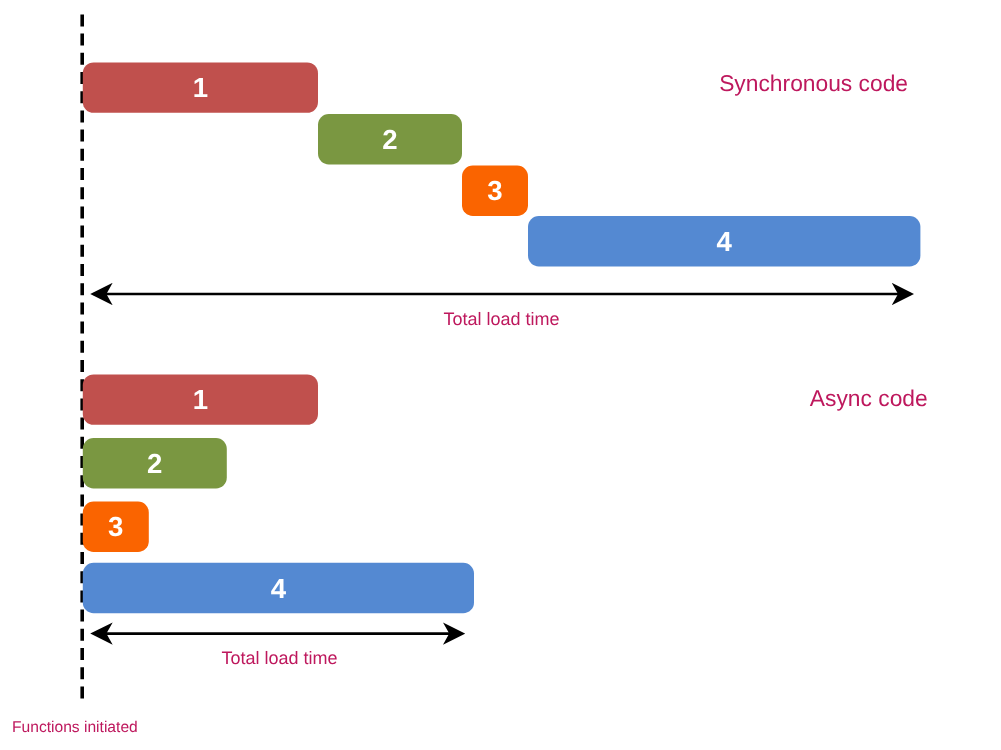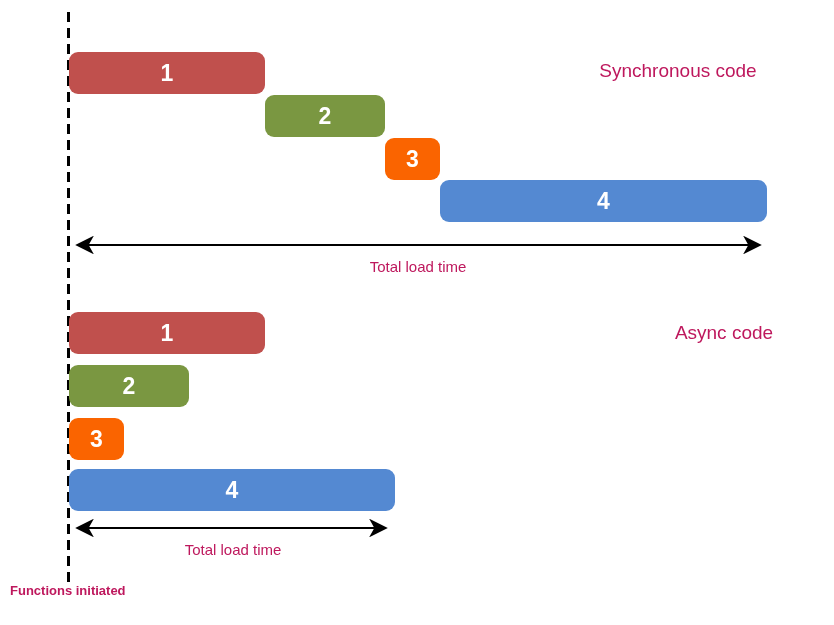--- a/index.html
+++ b/index.html
@@ -79,14 +79,14 @@
     </div>
 
   <div class="label section-title" style="left:678px; top:71px;">Synchronous code</div>
 
   <div class="label section-title" style="left:724px; top:333px;">Async code</div>
 
   <div class="label total-label" style="left:418px; top:266px;">Total load time</div>
 
   <div class="label total-label" style="left:233px; top:549px;">Total load time</div>
 
-  <div class="label footer-label" style="left:10px; top:583px;font-weight:bold;">Functions initiated</div>
+  <div class="label footer-label" style="left:10px; top:598px;">Functions initiated</div>
 </div>
 
 </body></html>

